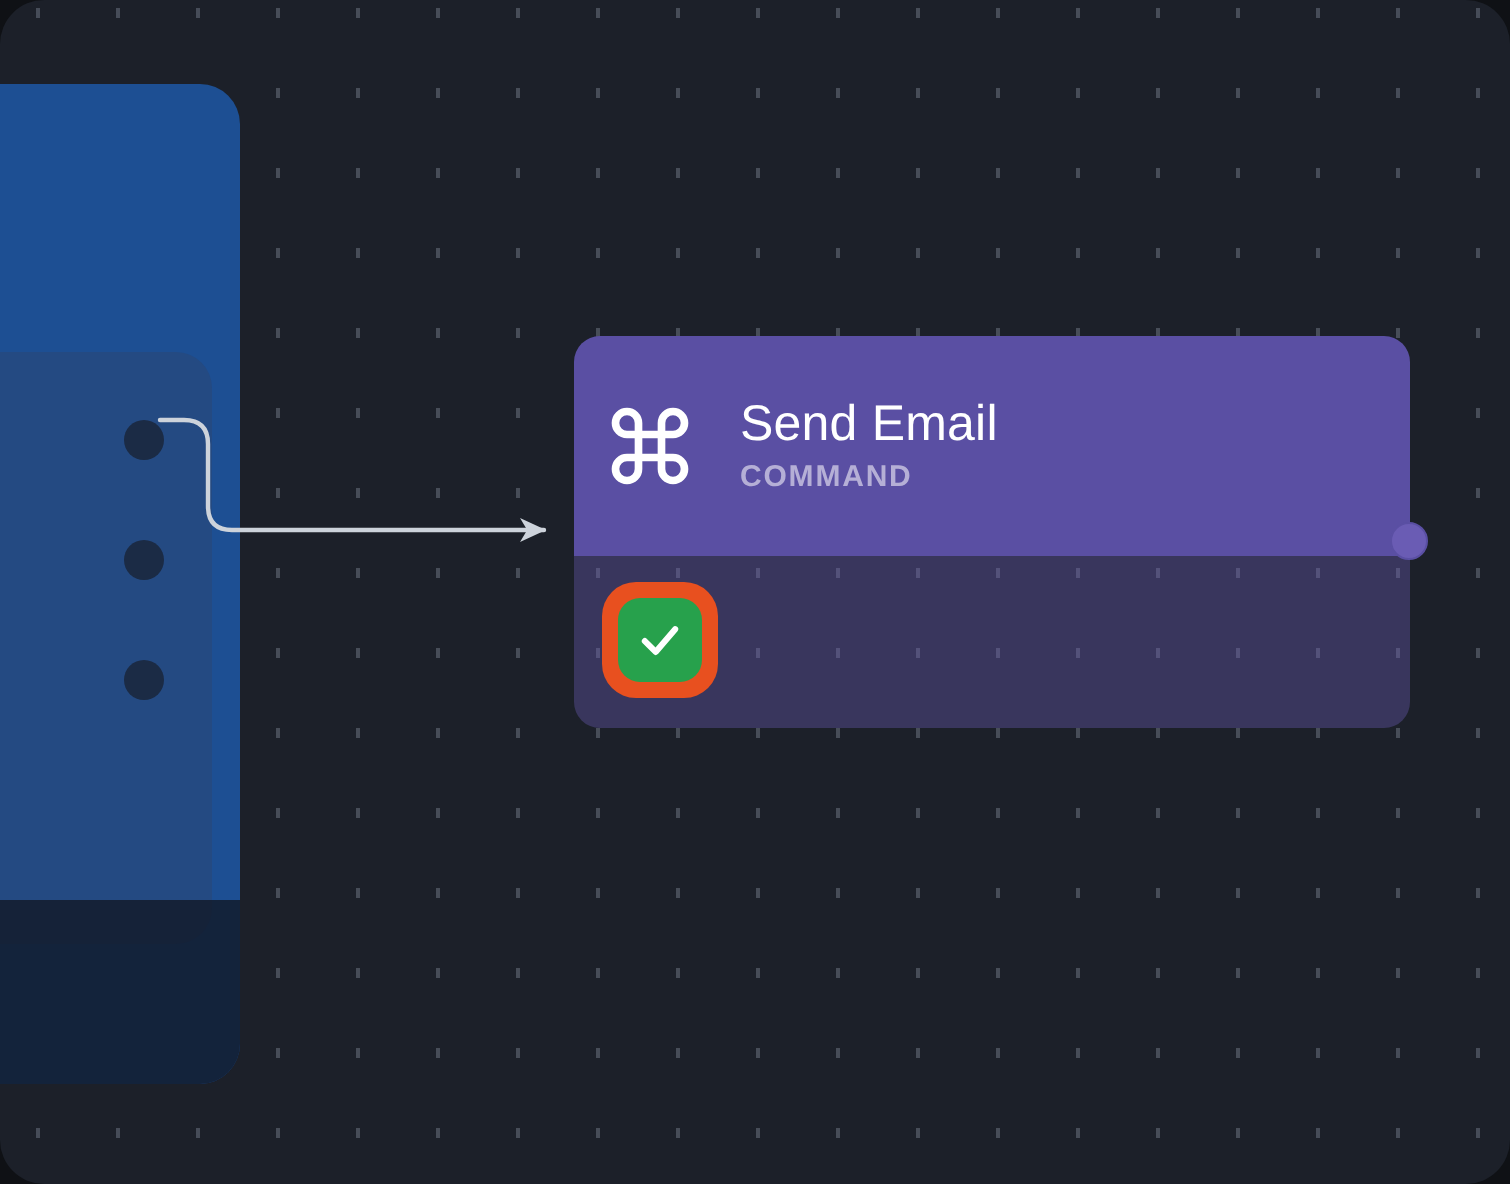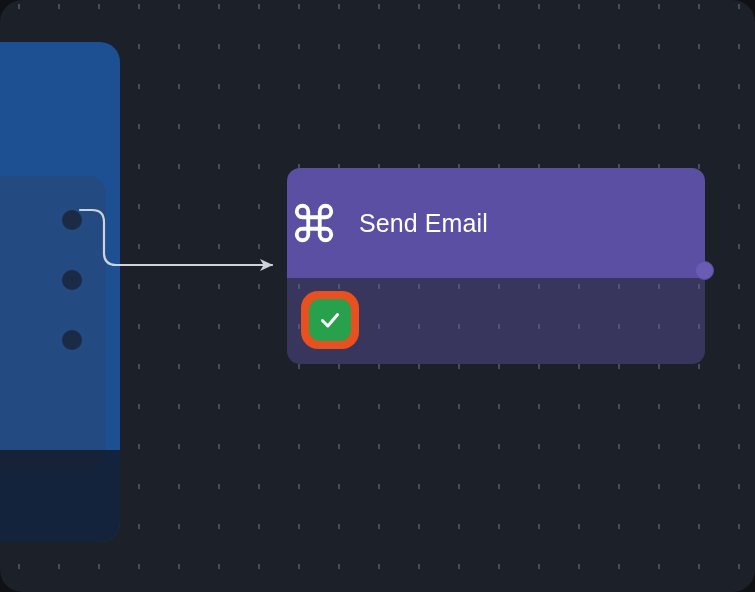--- a/index.html
+++ b/index.html
@@ -108,21 +108,21 @@
   #command-node-header {
     position: absolute;
     left: 0;
     top: 0;
     width: 418px;
     height: 110px;
     background: #5a4fa3;
     border-radius: 13px 13px 0 0;
     display: flex;
     align-items: center;
-    padding-left: 4px;
+    padding-left: 15px;
     box-sizing: border-box;
   }
   #command-node-body {
     position: absolute;
     left: 0;
     top: 110px;
     width: 418px;
     height: 86px;
     background: rgba(106, 92, 180, .38);
     border-radius: 0 0 13px 13px;
@@ -222,20 +222,21 @@
   </svg>
 
   <div id="command-node">
 
     <div id="command-node-header">
       <svg id="command-glyph" viewBox="0 0 24 24" fill="none">
         <path d="M9 6a3 3 0 1 0 -3 3h12a3 3 0 1 0 -3 -3v12a3 3 0 1 0 3 -3H6a3 3 0 1 0 3 3V6z" stroke="#ffffff" stroke-width="2" stroke-linecap="round" stroke-linejoin="round"></path>
       </svg>
       <div id="command-text">
         <div id="command-title">Send Email</div>
+        <div id="command-subtitle">COMMAND</div>
       </div>
     </div>
 
     <div id="command-node-body">
       <div id="status-badge">
         <div id="status-badge-inner">
           <svg id="status-check" viewBox="0 0 24 24" fill="none">
             <path d="M5 12.5 L10 17.5 L19 7" stroke="#ffffff" stroke-width="2.8" stroke-linecap="round" stroke-linejoin="round"></path>
           </svg>
         </div>

